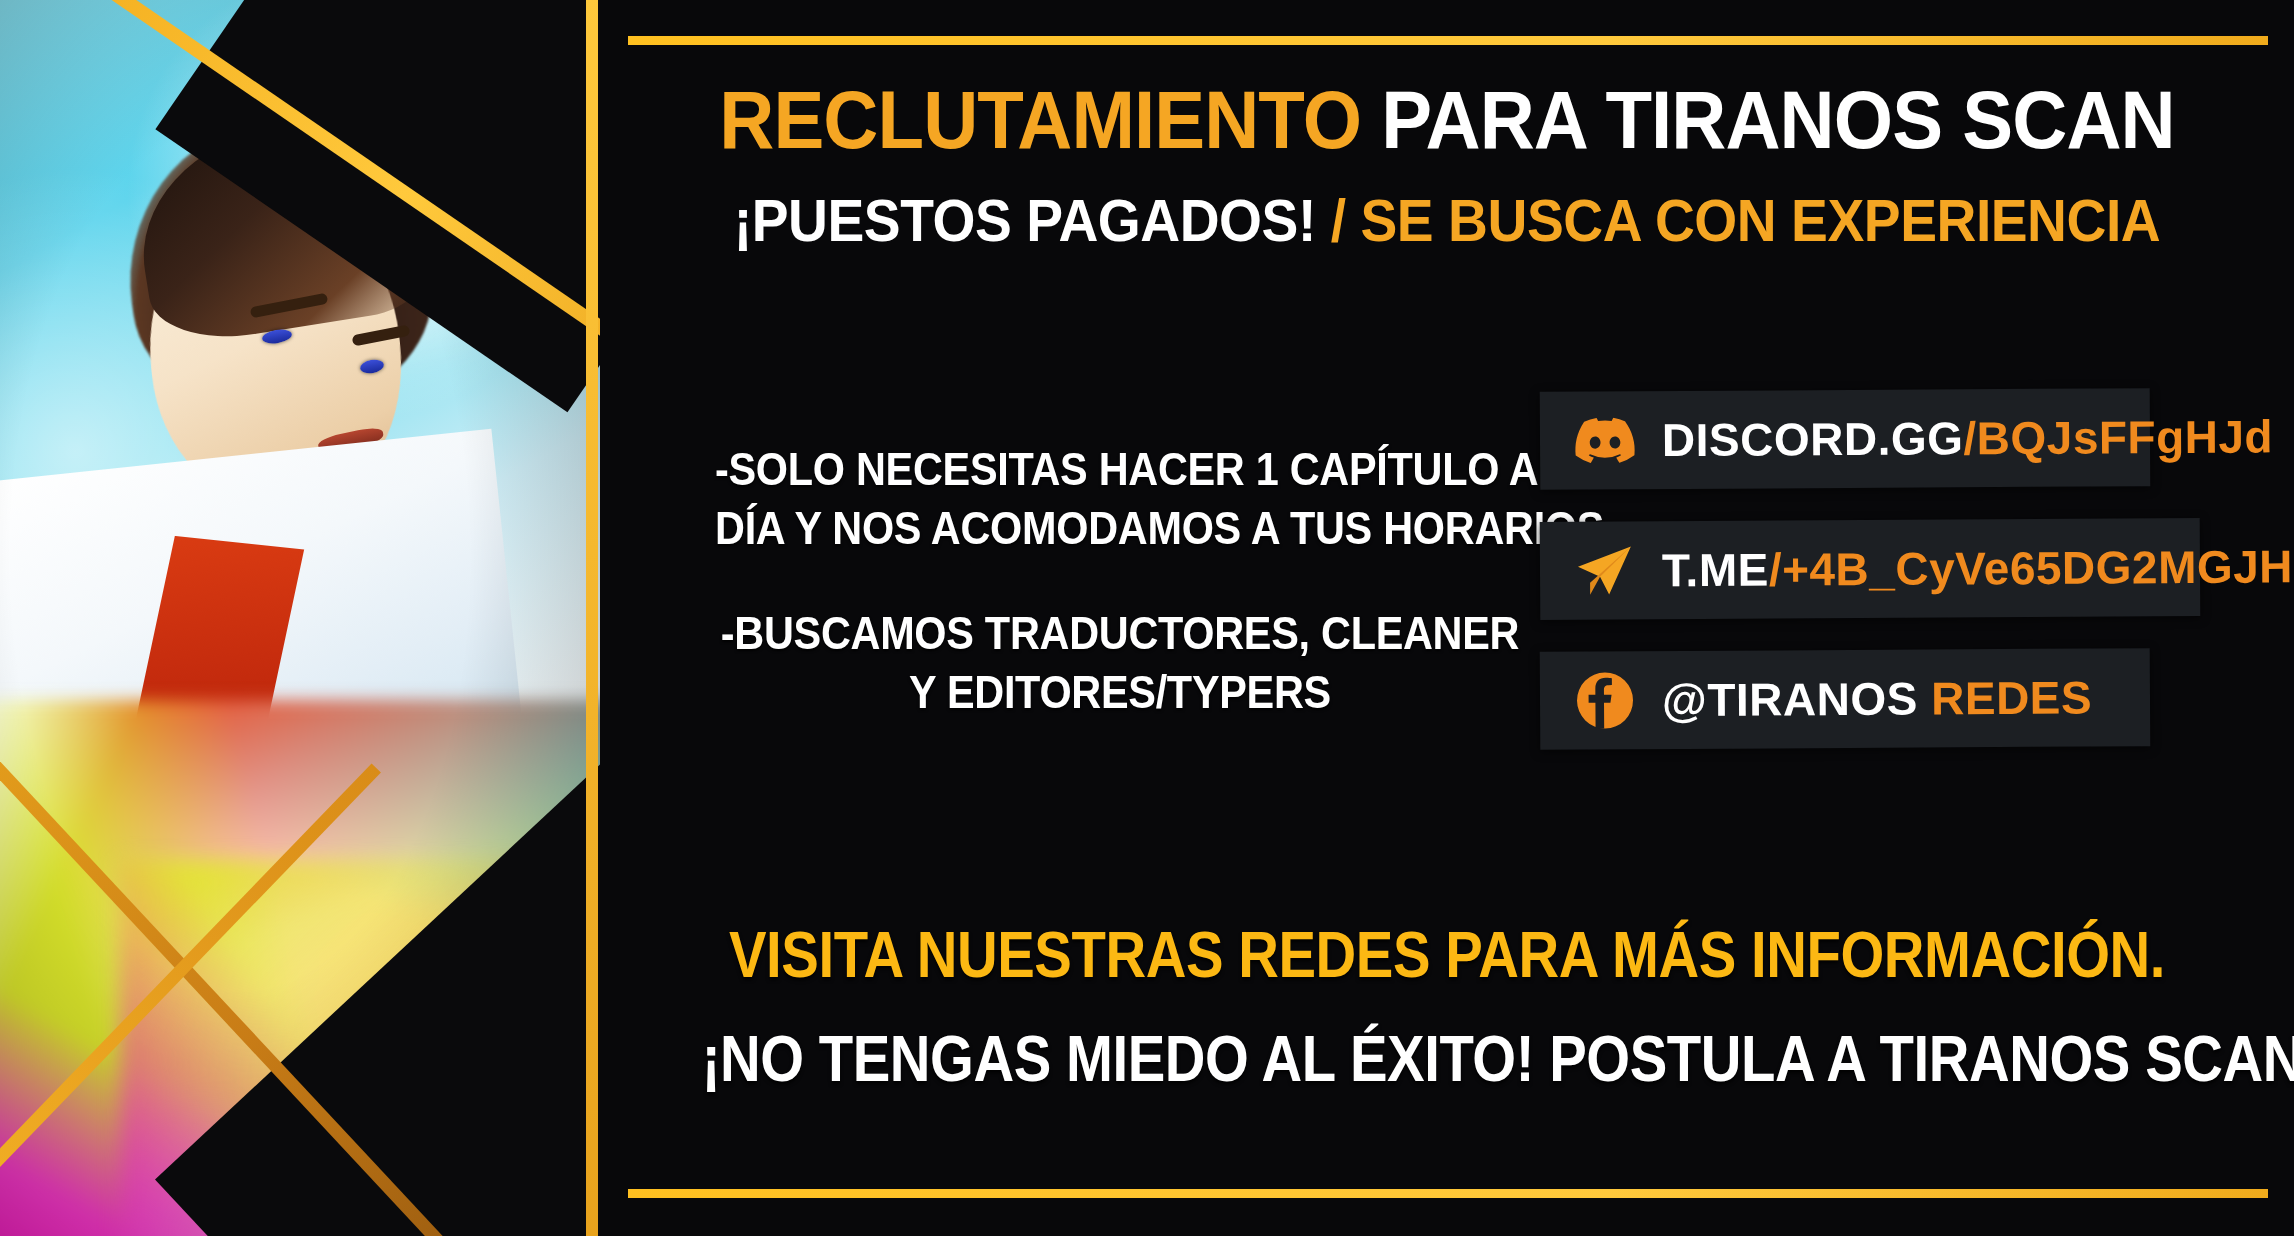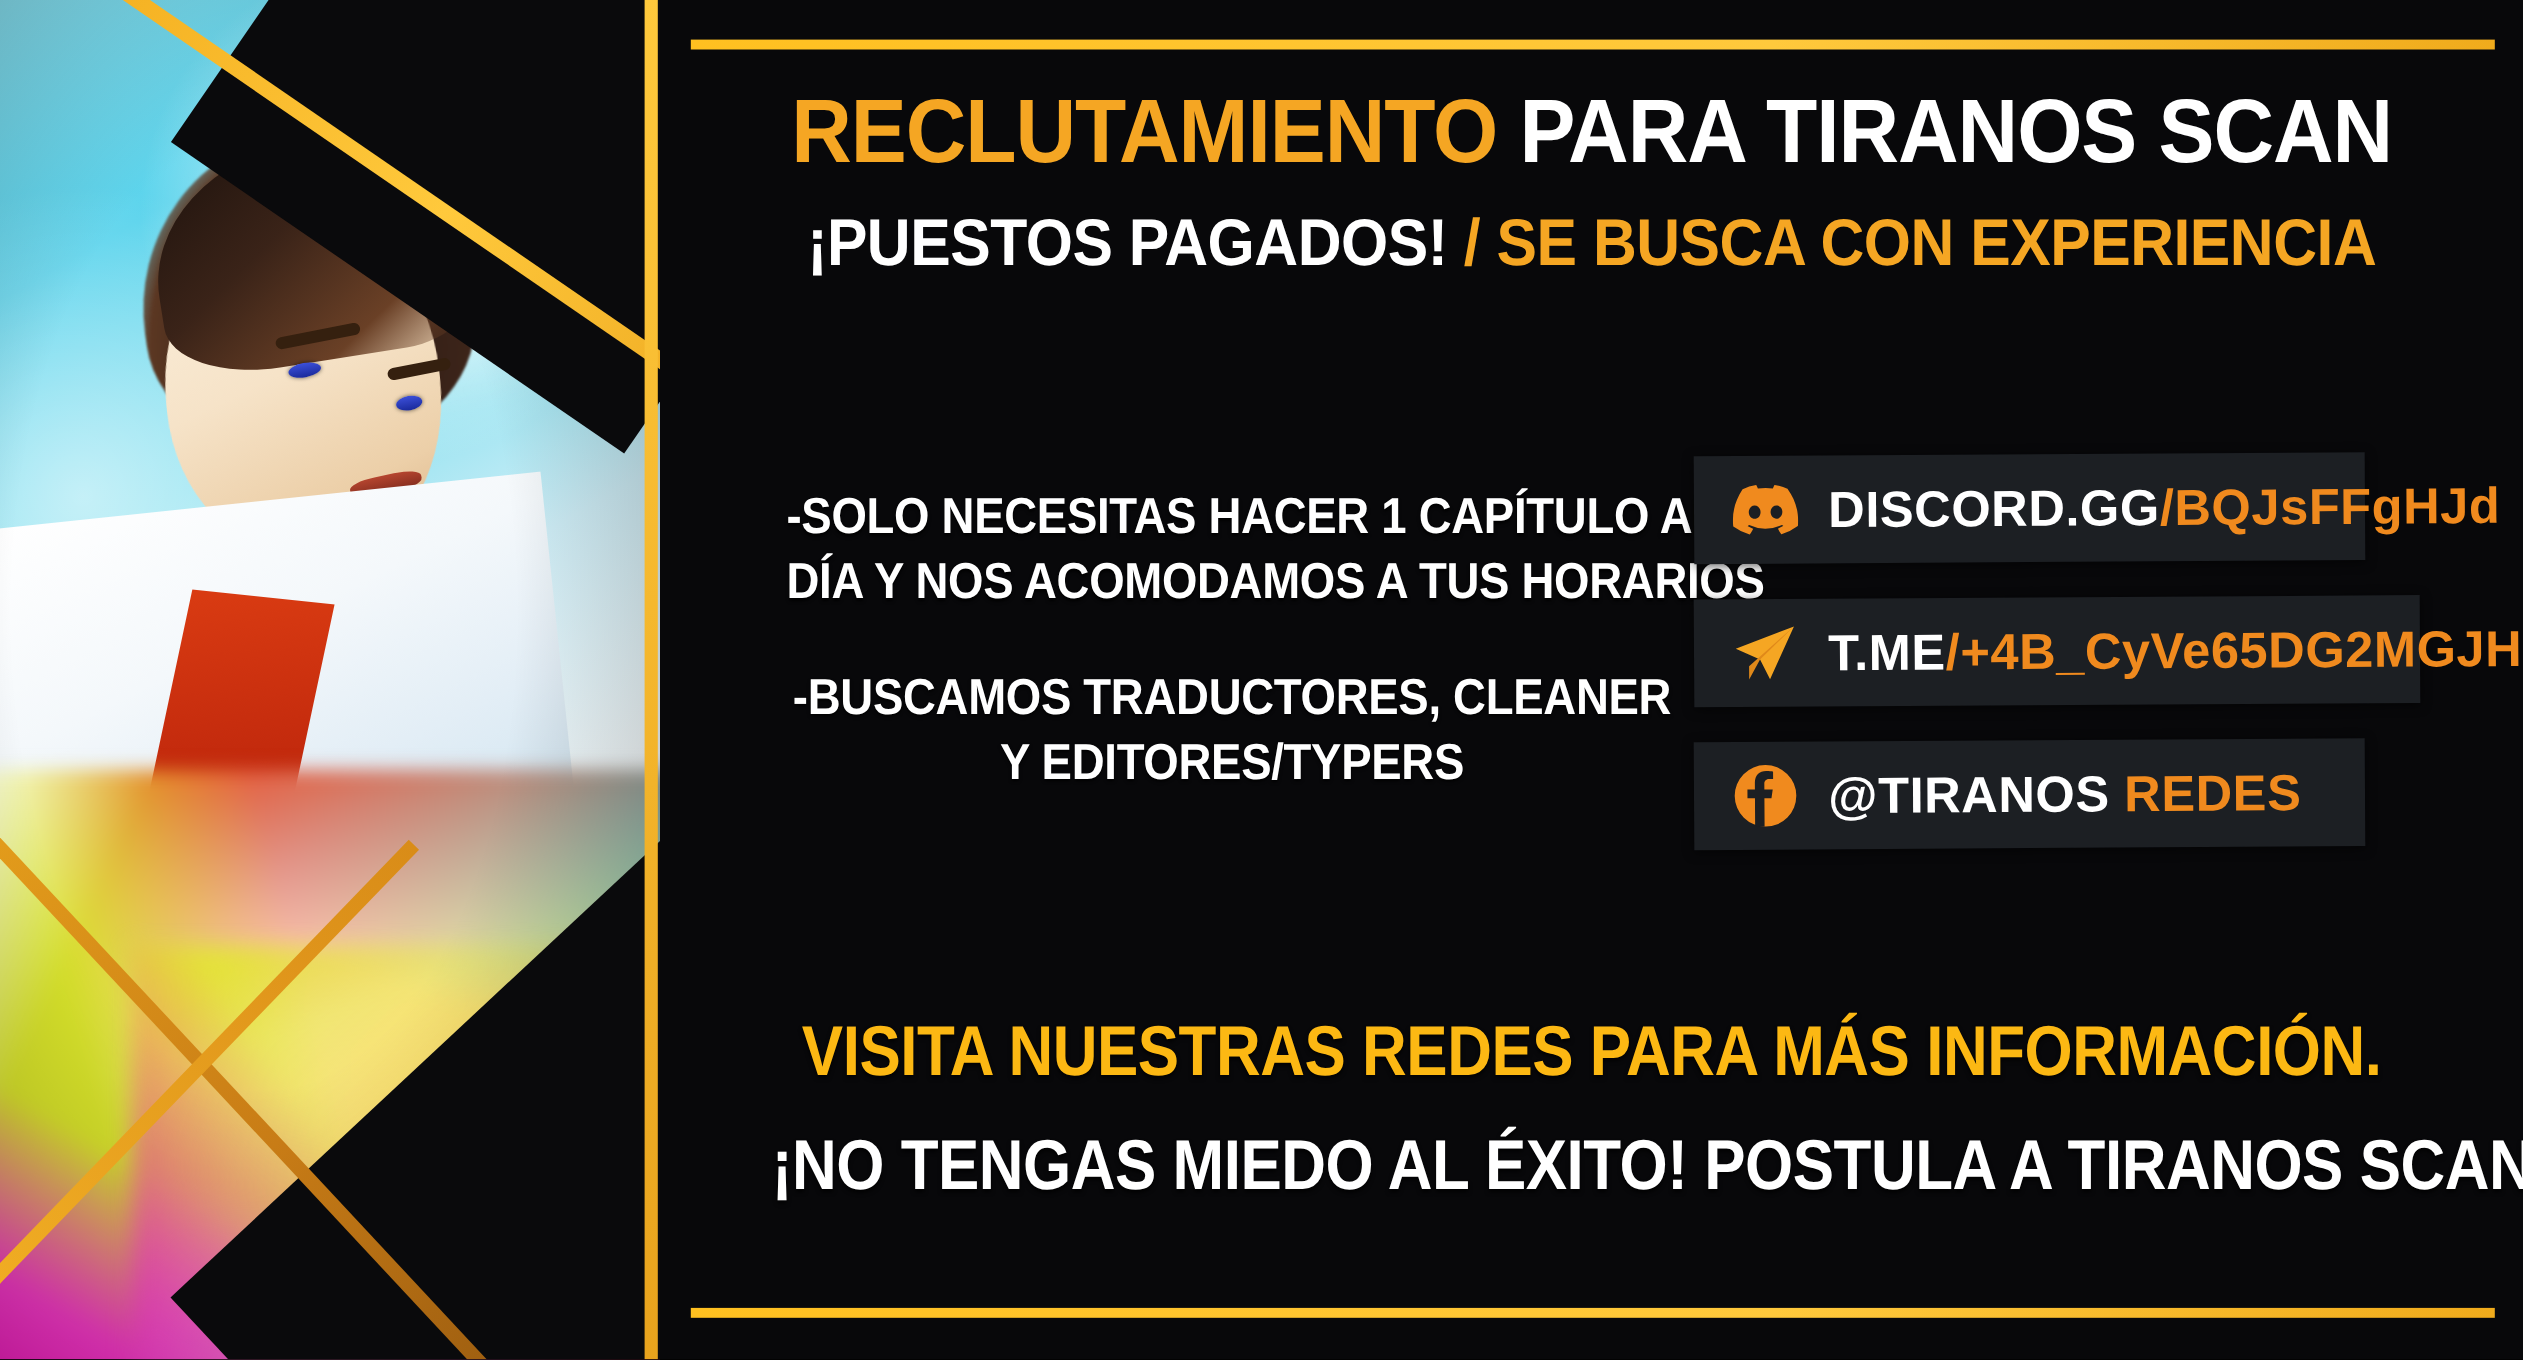--- a/index.html
+++ b/index.html
@@ -212,21 +212,21 @@
     font-size:46px; line-height:1.28;
     letter-spacing:-.3px;
     transform:scaleX(.9);
     text-shadow:0 2px 3px rgba(0,0,0,.85);
   }
   .bullets p { white-space:nowrap; }
   .bullets .gap { height:46px; }
 
   
   .cards {
-    position:absolute; left:940px; top:413px;
+    position:absolute; left:940px; top:390px;
     width:720px;
   }
   .card {
     position:relative;
     height:98px;
     background:#1c1f23;
     display:flex; align-items:center;
     padding-left:34px;
     margin-bottom:32px;
     box-shadow:0 2px 10px rgba(0,0,0,.6);

